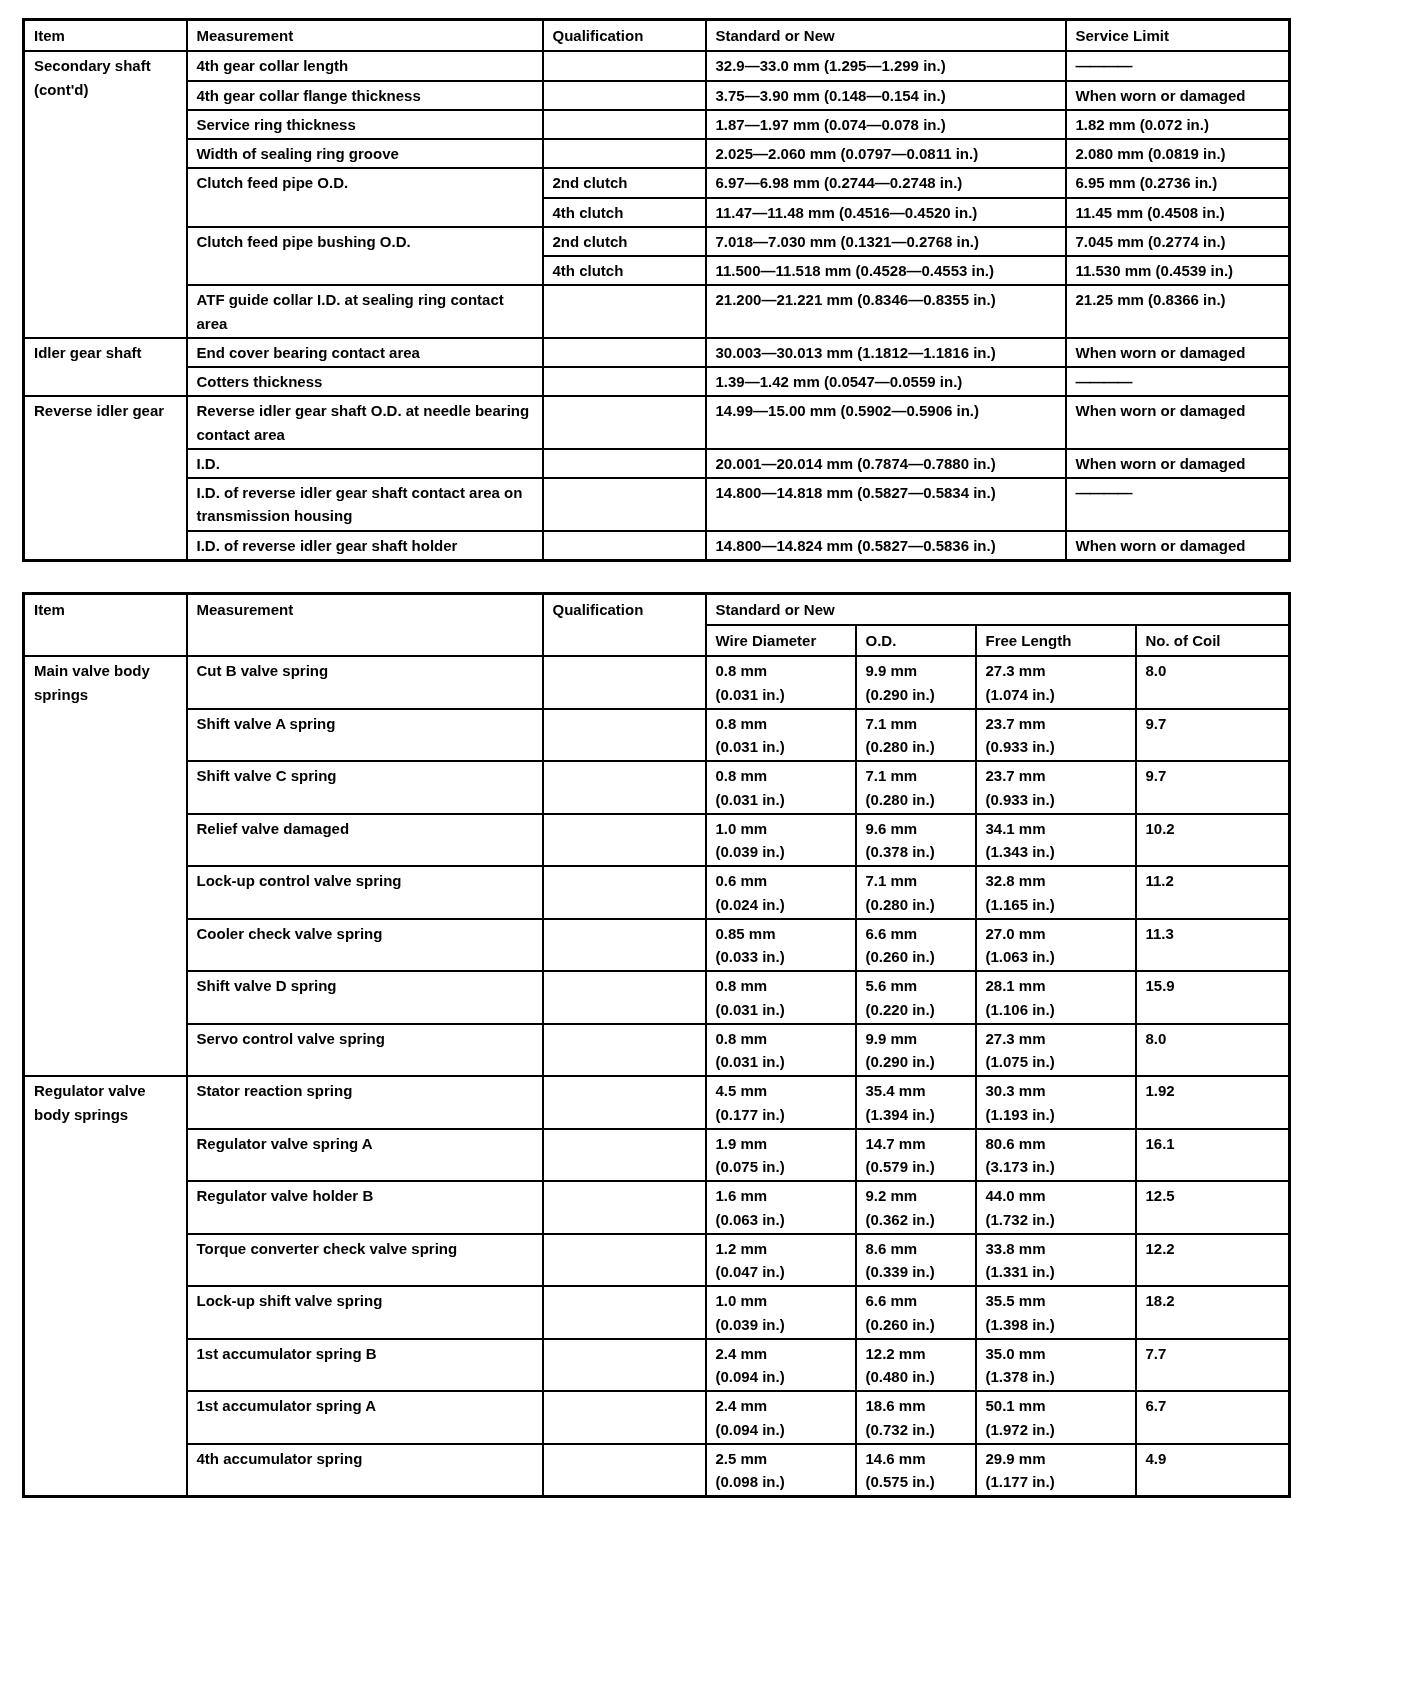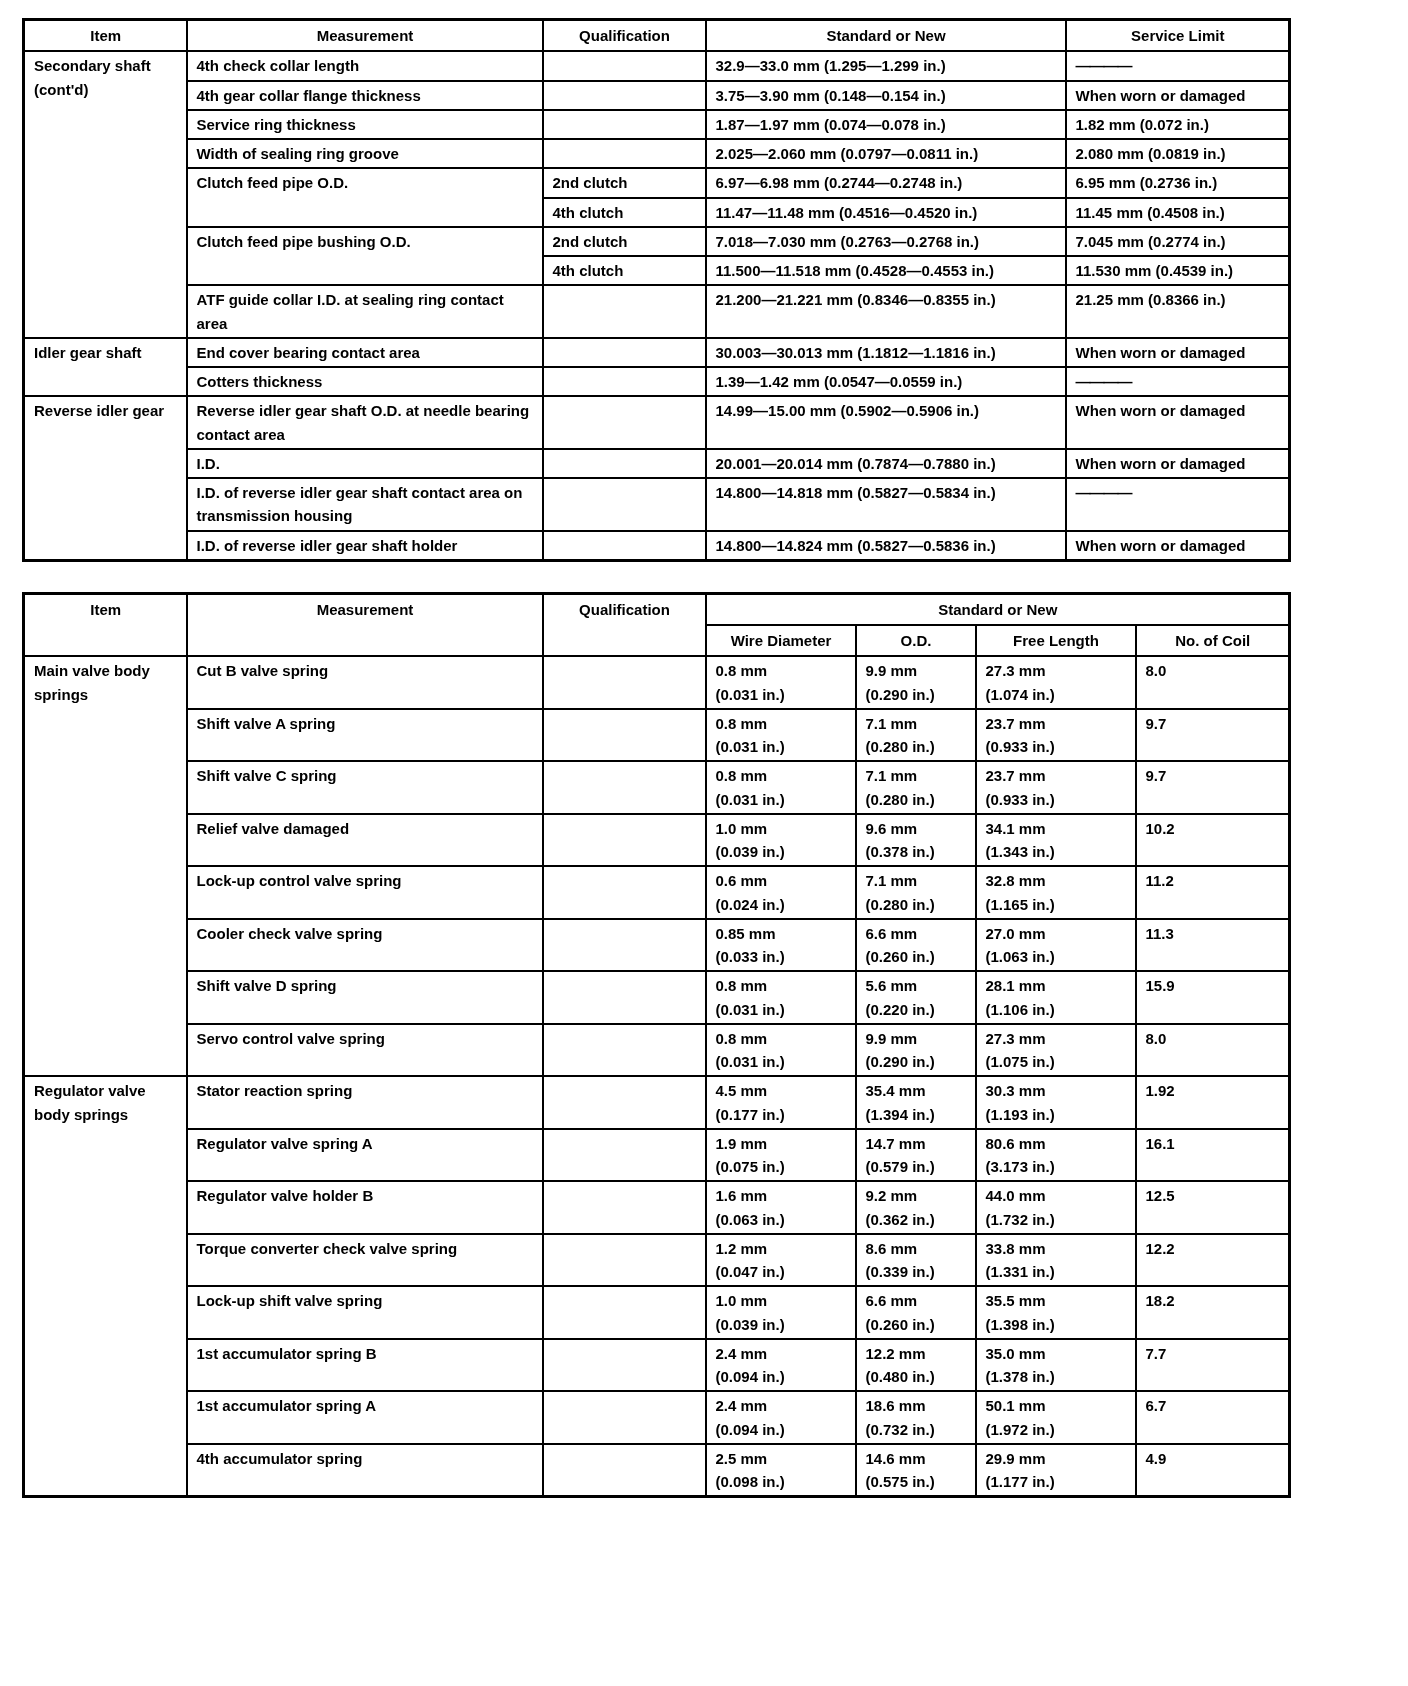--- a/index.html
+++ b/index.html
@@ -33,21 +33,20 @@
     vertical-align: top;
     padding: 2px 8px 2px 9px;
     font-size: 15px;
     font-weight: 700;
     line-height: 1.55;
     text-align: left;
     overflow: hidden;
     word-wrap: break-word;
   }
   table.spec th {
-    text-align: center;
     padding-top: 3px;
     padding-bottom: 3px;
   }
   td.dual {
     white-space: pre-line;
     line-height: 2.05;
     padding-top: 3px;
     padding-bottom: 3px;
     border-radius: 19px;
   }
@@ -72,21 +71,21 @@
     <tbody>
         <tr>
       <th>Item</th>
       <th>Measurement</th>
       <th>Qualification</th>
       <th>Standard or New</th>
       <th>Service Limit</th>
     </tr>
     <tr>
       <td rowspan="9">Secondary shaft (cont'd)</td>
-      <td>4th check collar length</td>
+      <td>4th gear collar length</td>
       <td></td>
       <td>32.9—33.0 mm (1.295—1.299 in.)</td>
       <td class="dash-cell">————</td>
     </tr>
     <tr>
       <td>4th gear collar flange thickness</td>
       <td></td>
       <td>3.75—3.90 mm (0.148—0.154 in.)</td>
       <td>When worn or damaged</td>
     </tr>
@@ -109,21 +108,21 @@
       <td>6.95 mm (0.2736 in.)</td>
     </tr>
     <tr>
       <td>4th clutch</td>
       <td>11.47—11.48 mm (0.4516—0.4520 in.)</td>
       <td>11.45 mm (0.4508 in.)</td>
     </tr>
     <tr>
       <td rowspan="2">Clutch feed pipe bushing O.D.</td>
       <td>2nd clutch</td>
-      <td>7.018—7.030 mm (0.2763—0.2768 in.)</td>
+      <td>7.018—7.030 mm (0.1321—0.2768 in.)</td>
       <td>7.045 mm (0.2774 in.)</td>
     </tr>
     <tr>
       <td>4th clutch</td>
       <td>11.500—11.518 mm (0.4528—0.4553 in.)</td>
       <td>11.530 mm (0.4539 in.)</td>
     </tr>
     <tr>
       <td>ATF guide collar I.D. at sealing ring contact area</td>
       <td></td>

